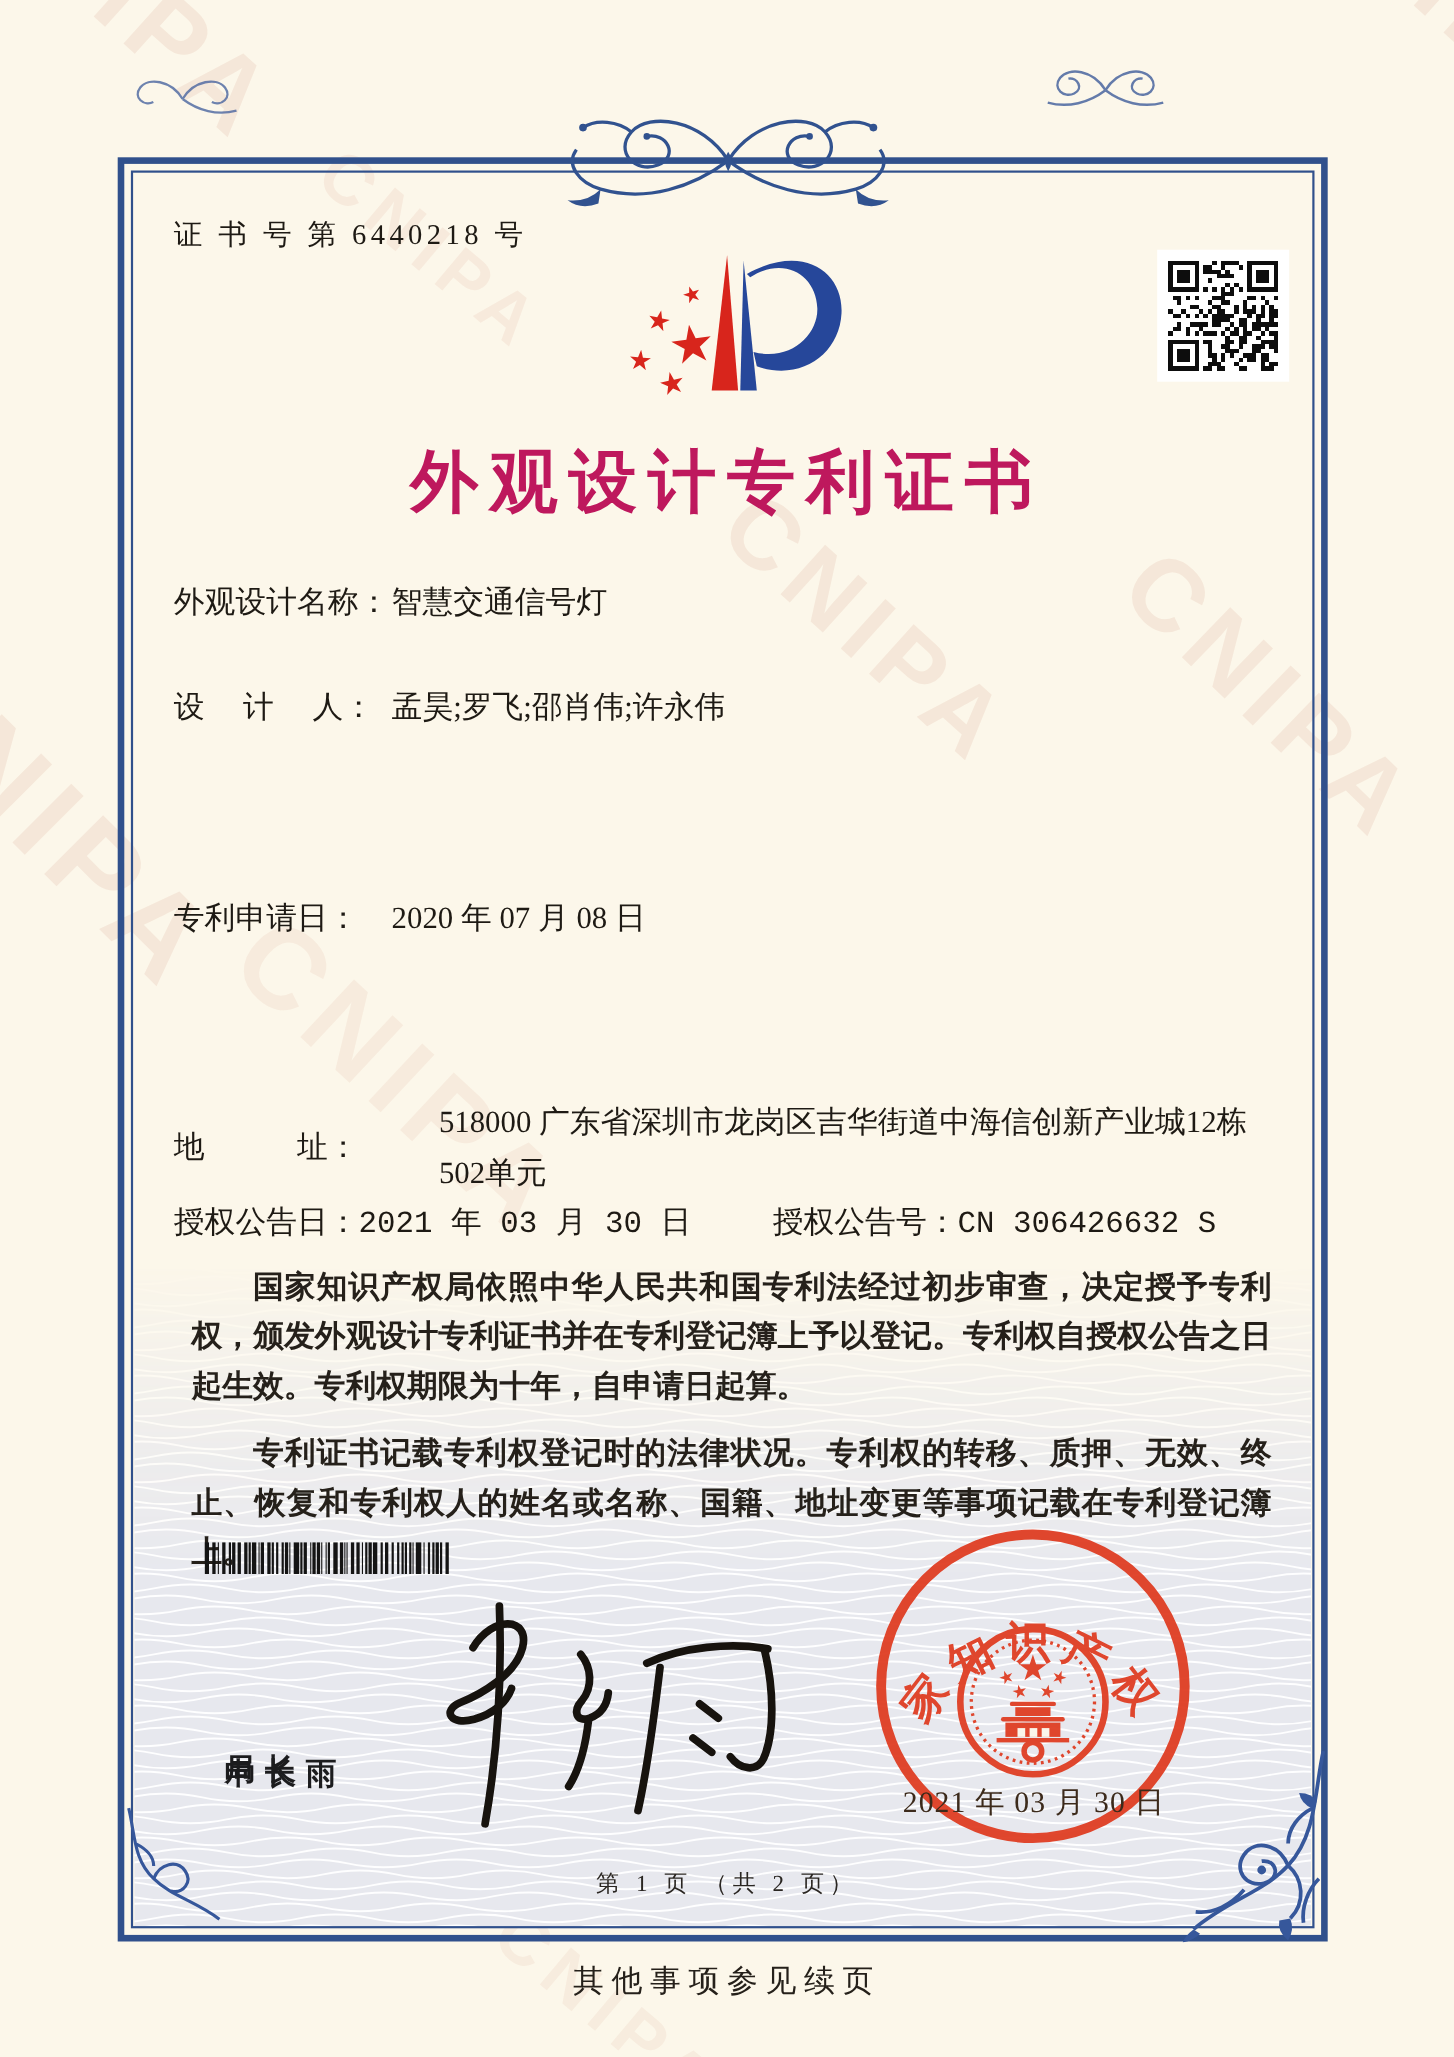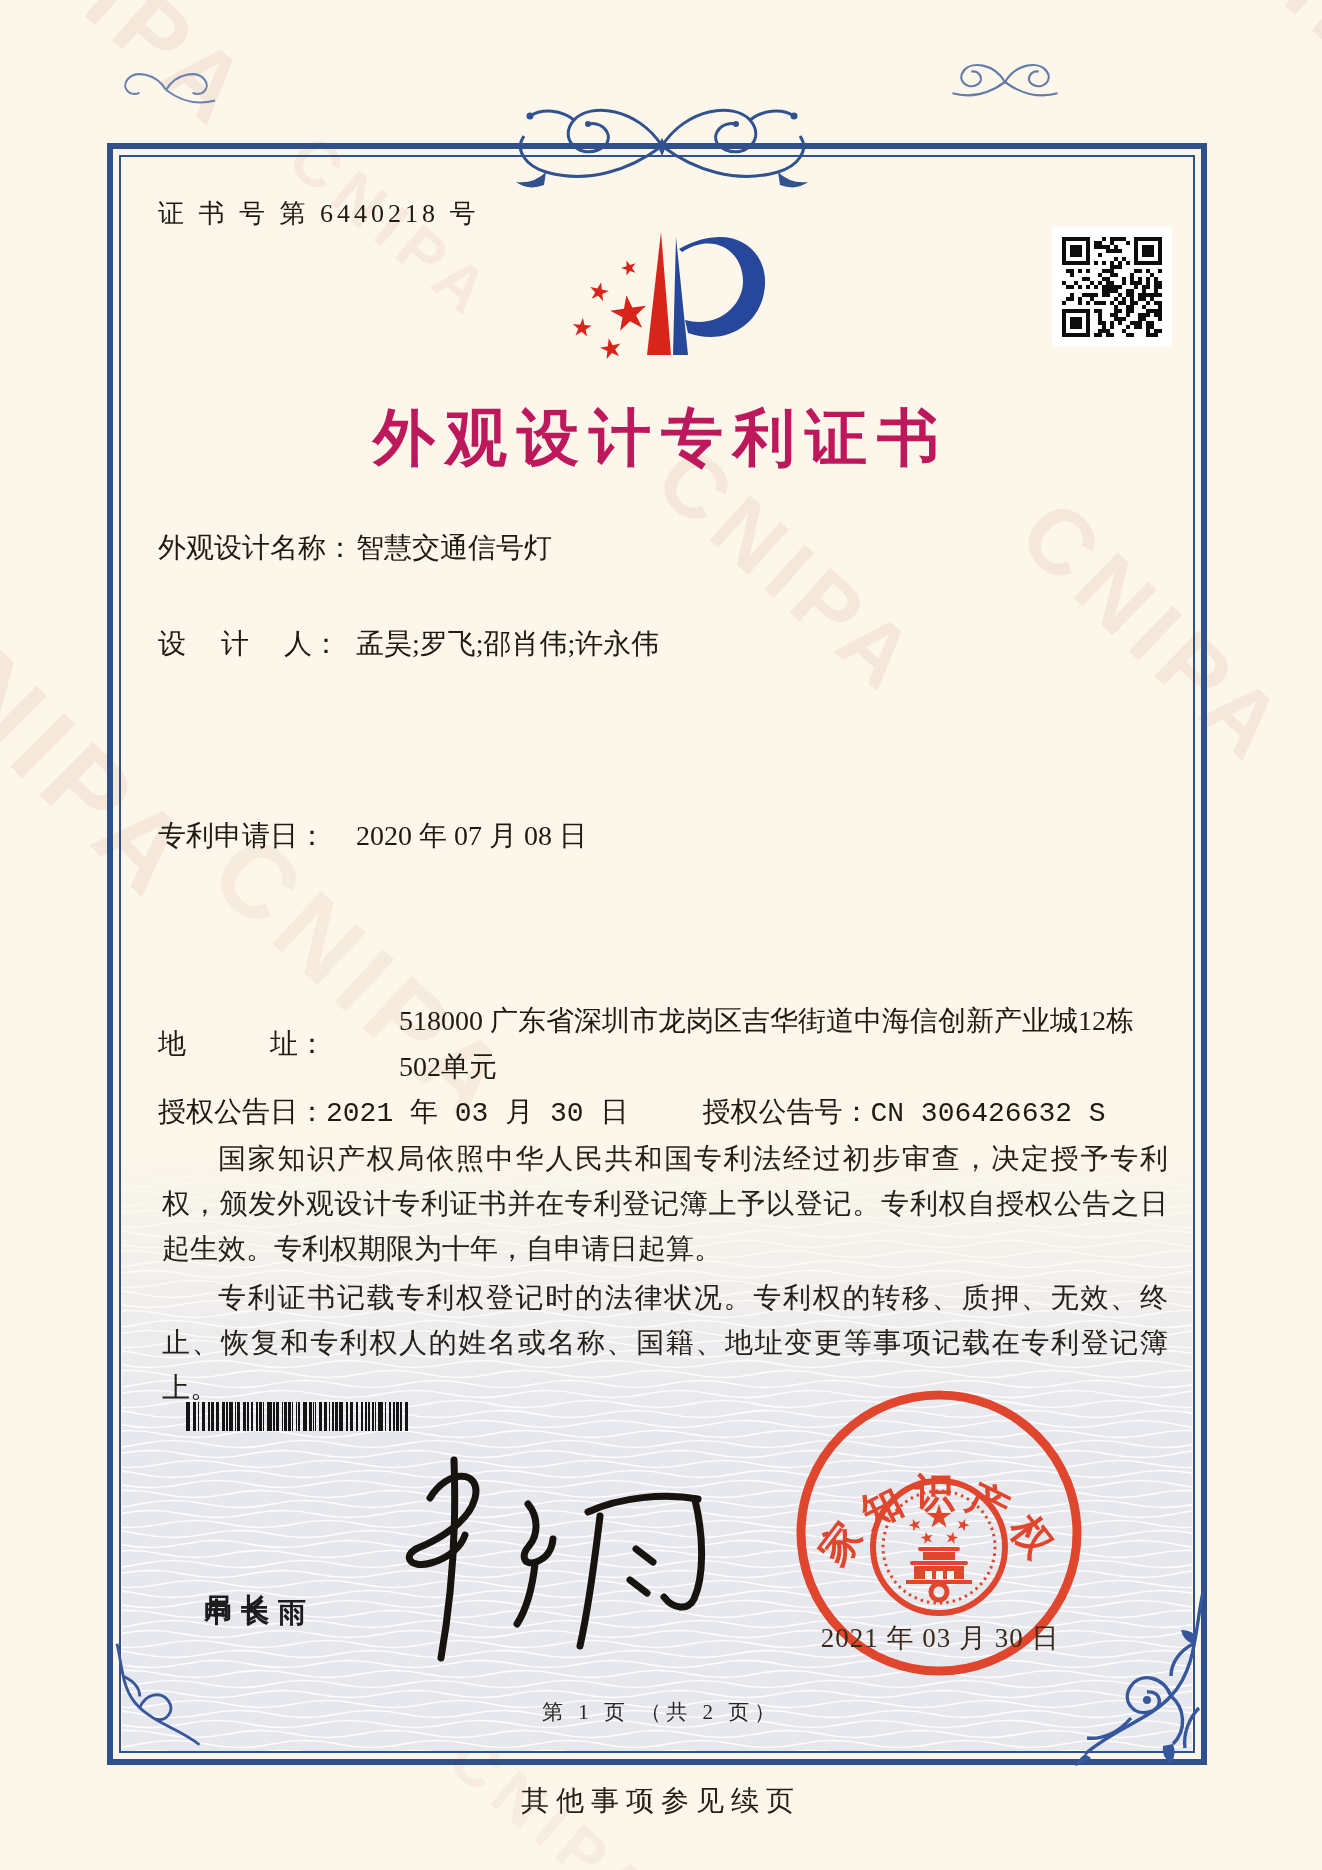--- a/index.html
+++ b/index.html
@@ -42,21 +42,21 @@
   .field-row{position:absolute; left:158px; width:1012px; font-size:28px; display:flex; line-height:40px;}
   .field-label{flex:0 0 198px; white-space:nowrap;}
   .field-value{flex:1;}
   .grant-row{position:absolute; left:158px; top:1094px; width:1012px; font-size:28px; display:flex; line-height:40px;font-family:Liberation Mono, monospace;}
   .grant-row .pair2{margin-left:74px;}
   
   .body-text{
     position:absolute; left:158px; top:1132px; width:1014px;
     font-size:28px; line-height:45px; text-align:justify; color:#25201a;
   }
-  .body-text p{margin:4px; text-indent:2em;}
+  .body-text p{margin:16px; text-indent:2em;font-weight:bold;}
   
   .barcode{position:absolute; left:186px; top:1402px; width:322px; height:29px;
     display:flex; overflow:hidden;}
   .barcode span{background:#141414; height:100%; flex:none;}
   .barcode i{height:100%; flex:none;}
   
   .sig-label{
     position:absolute; left:204px; font-size:28px; letter-spacing:9px;
     font-family:"Liberation Sans","DejaVu Sans",sans-serif; font-weight:600; color:#1c1c1e;
   }

